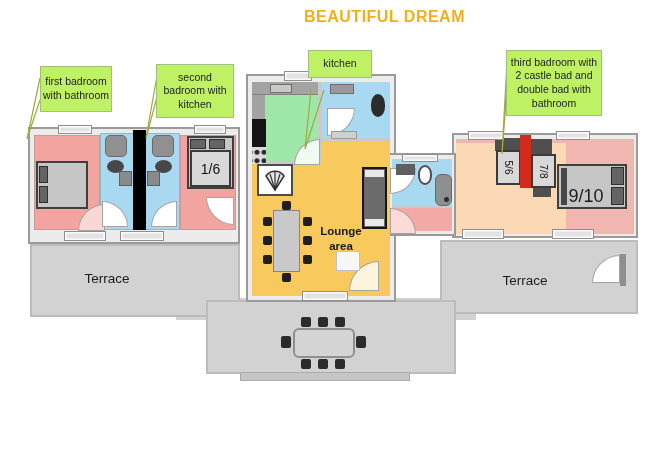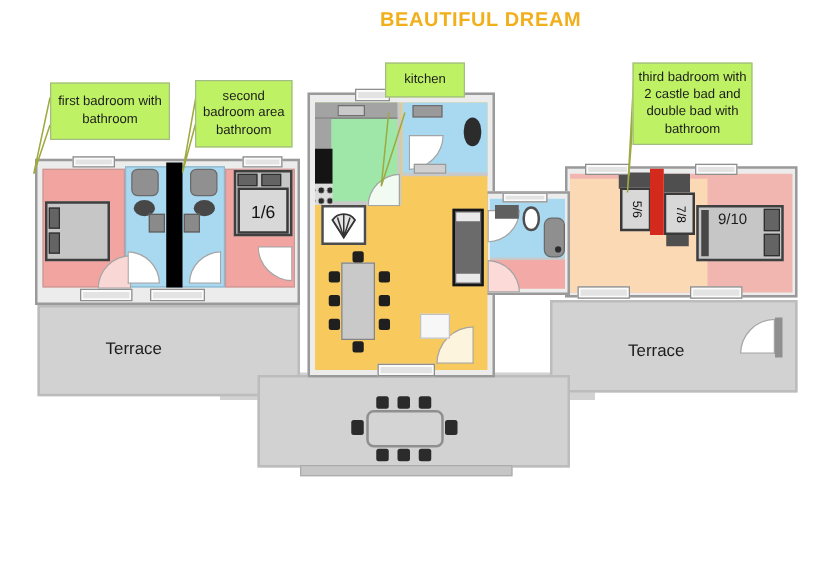--- a/index.html
+++ b/index.html
@@ -118,20 +118,21 @@
   </div>
   <div class="abs furn" style="left:273px;top:210px;width:27px;height:62px;background:#c9c9c9;border:1px solid #858585;"></div>
   <div class="abs chair" style="left:263px;top:217px;"></div>
   <div class="abs chair" style="left:263px;top:236px;"></div>
   <div class="abs chair" style="left:263px;top:255px;"></div>
   <div class="abs chair" style="left:303px;top:217px;"></div>
   <div class="abs chair" style="left:303px;top:236px;"></div>
   <div class="abs chair" style="left:303px;top:255px;"></div>
   <div class="abs chair" style="left:282px;top:201px;"></div>
   <div class="abs chair" style="left:282px;top:273px;"></div>
+  <div class="abs roomlabel" style="left:312px;top:224px;width:58px;font-size:11.5px;line-height:1.3;font-weight:600;">Lounge area</div>
   <div class="abs furn" style="left:336px;top:251px;width:24px;height:20px;background:#f7f7f7;border:1px solid #c2c2c2;"></div>
   <div class="abs furn" style="left:362px;top:167px;width:25px;height:62px;background:#6b6b6b;border:2px solid #161616;"></div>
   <div class="abs furn" style="left:365px;top:170px;width:19px;height:7px;background:#e9e9e9;"></div>
   <div class="abs furn" style="left:365px;top:219px;width:19px;height:7px;background:#e9e9e9;"></div>
   <div class="abs door" style="left:349px;top:261px;width:30px;height:30px;background:#fcf4dd;border-radius:100% 0 0 0;"></div>
   <div class="abs window" style="left:284px;top:71px;width:28px;height:10px;"></div>
   <div class="abs window" style="left:302px;top:291px;width:46px;height:10px;"></div>
 
   <div class="abs wing" style="left:452px;top:133px;width:186px;height:105px;"></div>
   <div class="abs wing" style="left:388px;top:153px;width:68px;height:83px;"></div>
@@ -157,29 +158,29 @@
   <div class="abs furn" style="left:531px;top:139px;width:21px;height:15px;background:#4f4f4f;z-index:11;"></div>
   <div class="abs plate" style="left:531px;top:154px;width:25px;height:34px;">
       <span class="vtext">7/8</span>
     </div>
   <div class="abs furn" style="left:533px;top:188px;width:18px;height:9px;background:#4f4f4f;z-index:11;"></div>
 
   <div class="abs furn bedframe" style="left:557px;top:164px;width:70px;height:45px;"></div>
   <div class="abs" style="left:561px;top:168px;width:6px;height:37px;background:#474747;z-index:11;"></div>
   <div class="abs pillow" style="left:611px;top:167px;width:13px;height:18px;"></div>
   <div class="abs pillow" style="left:611px;top:187px;width:13px;height:18px;"></div>
-  <div class="abs roomlabel" style="left:564px;top:168px;width:44px;font-size:12px;z-index:12;">9/10</div>
+  <div class="abs roomlabel" style="left:564px;top:186px;width:44px;font-size:18px;z-index:12;">9/10</div>
 
   <div class="abs window" style="left:468px;top:131px;width:36px;height:9px;"></div>
   <div class="abs window" style="left:556px;top:131px;width:34px;height:9px;"></div>
   <div class="abs window" style="left:462px;top:229px;width:42px;height:10px;"></div>
   <div class="abs window" style="left:552px;top:229px;width:42px;height:10px;"></div>
 
-  <div class="abs callout" style="left:40px;top:66px;width:96px;height:46px;text-align:center;">first badroom with bathroom</div>
-  <div class="abs callout" style="left:156px;top:64px;width:78px;height:54px;">second badroom area bathroom</div>
+  <div class="abs callout" style="left:40px;top:66px;width:72px;height:46px;text-align:center;">first badroom with bathroom</div>
+  <div class="abs callout" style="left:156px;top:64px;width:78px;height:54px;">second badroom with kitchen</div>
   <div class="abs callout" style="left:308px;top:50px;width:64px;height:28px;">kitchen</div>
   <div class="abs callout" style="left:506px;top:50px;width:96px;height:66px;">third badroom with 2 castle bad and double bad with bathroom</div>
 
   <svg class="overlay" width="650" height="450">
     <path d="M40,78 L27,139 M40,100 L27,139" stroke="#9EA93F" stroke-width="1.2" fill="none"></path>
     <path d="M157,76 L146,138 M157,97 L146,138" stroke="#9EA93F" stroke-width="1.2" fill="none"></path>
     <path d="M311,90 L305,149 M324,90 L305,149" stroke="#9EA93F" stroke-width="1.2" fill="none"></path>
     <path d="M507,62 L502,154 M507,88 L502,154" stroke="#9EA93F" stroke-width="1.2" fill="none"></path>
   </svg>
 

